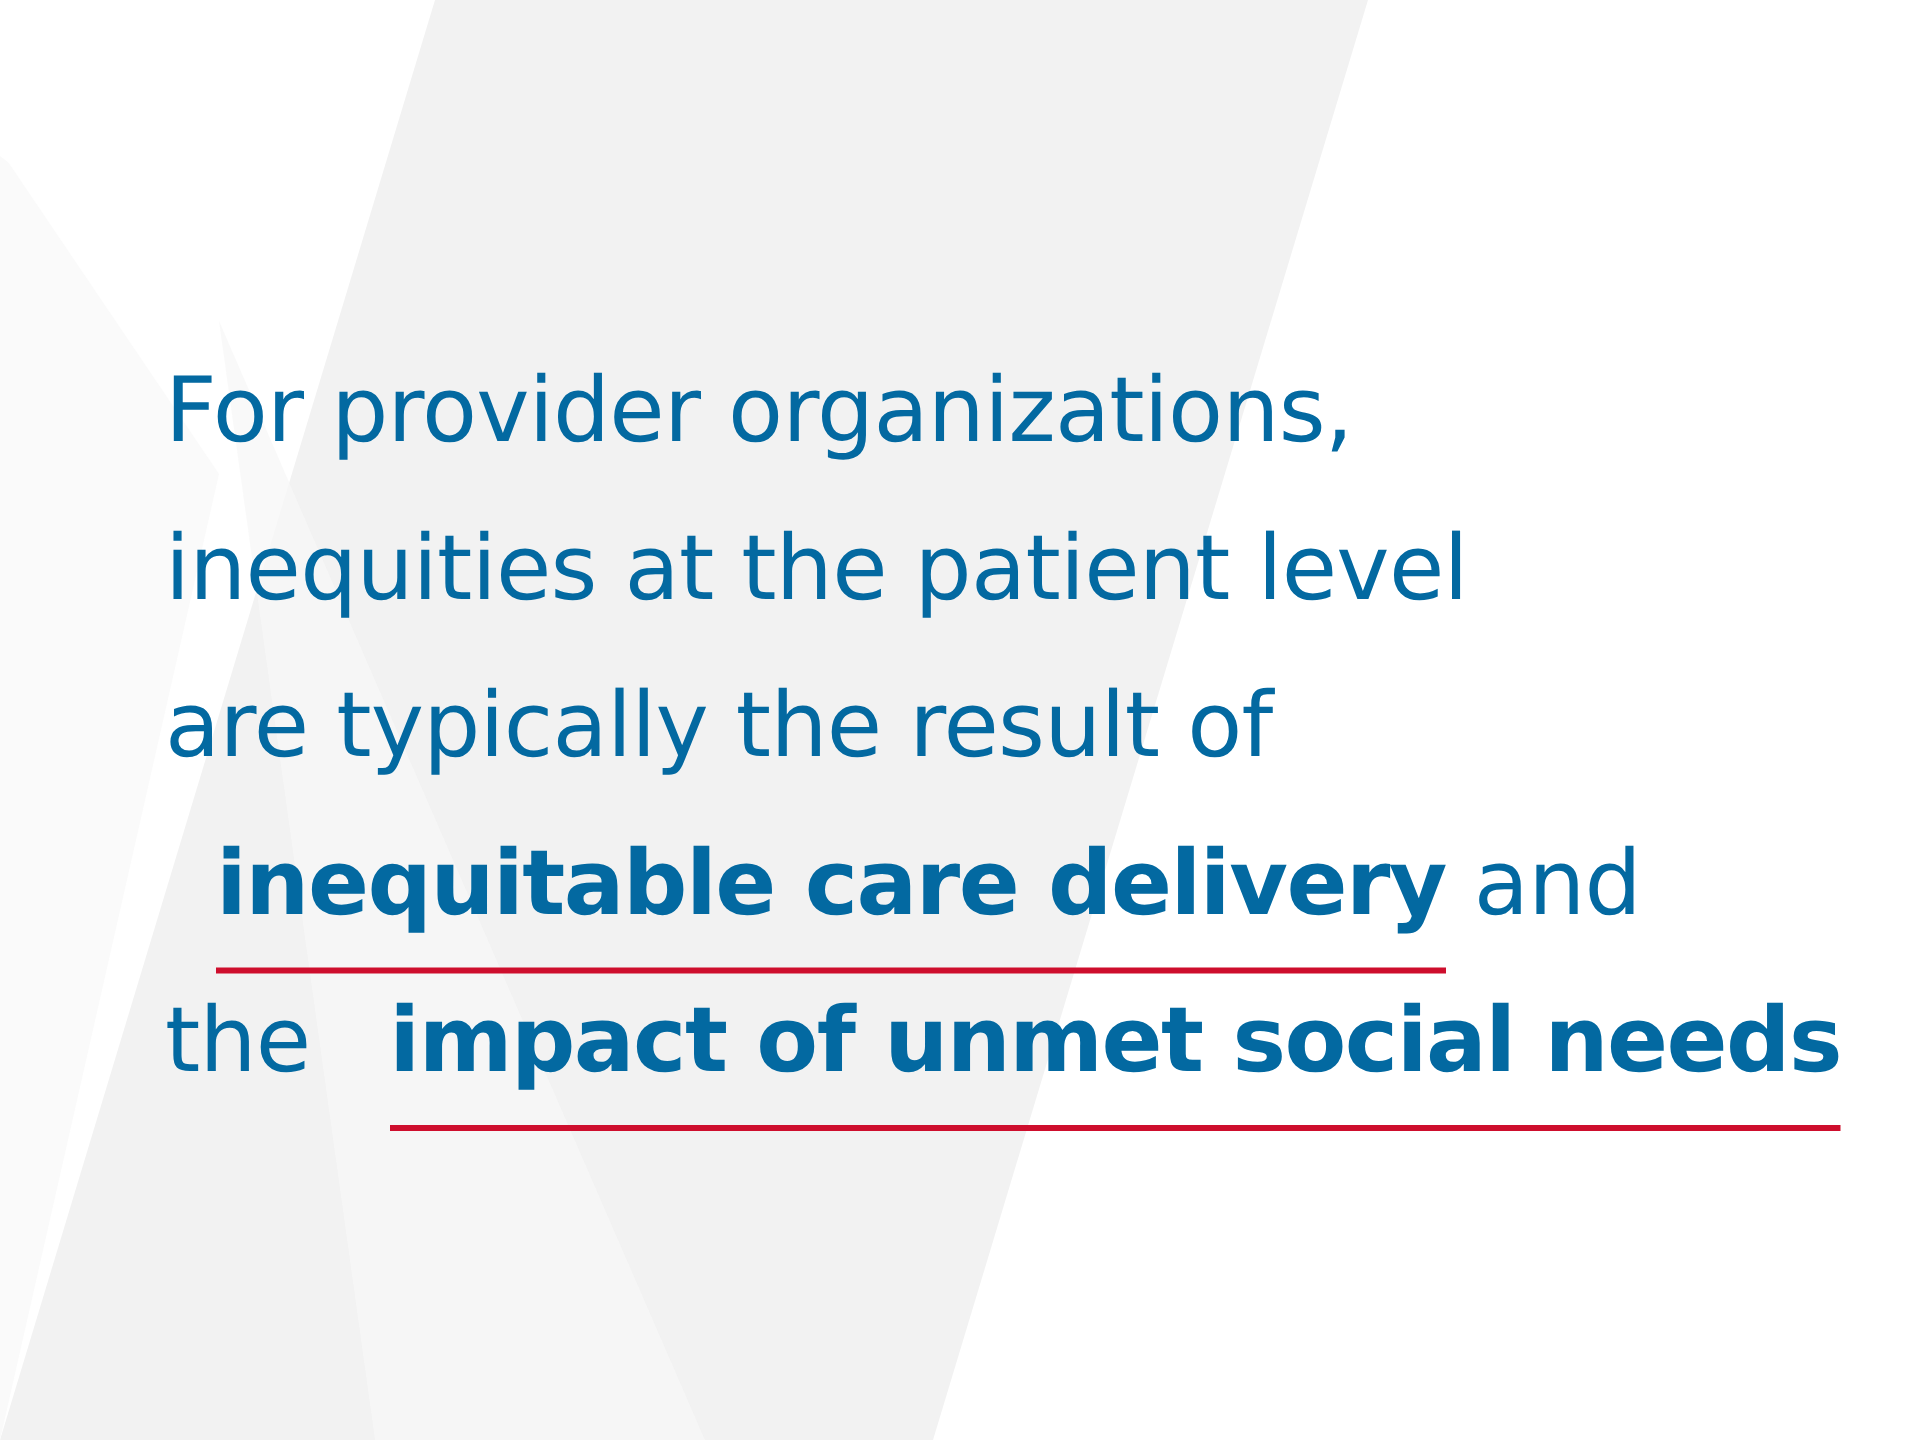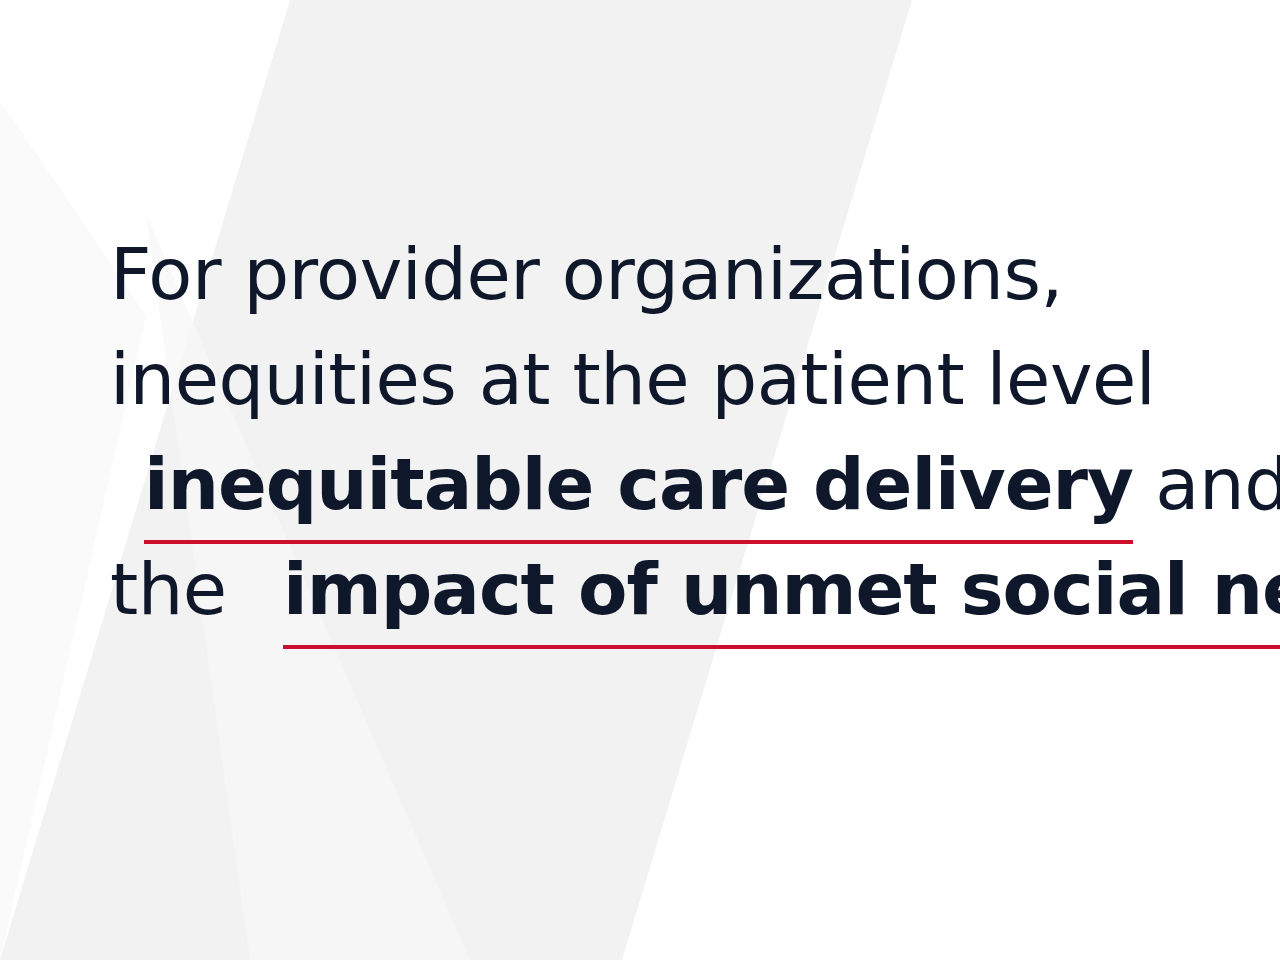--- a/index.html
+++ b/index.html
@@ -35,24 +35,24 @@
   
   .text-block {
     position: absolute;
     left: 110px;
     top: 222px;
     width: 1110px;
   }
 
   .line {
     font-family: "DejaVu Sans", sans-serif;
-    font-size: 72px;
+    font-size: 60px;
     line-height: 105px;
     letter-spacing: -0.5px;
-    color: #0f172a;
+    color: #0369a1;
     font-weight: 400;
     white-space: nowrap;
   }
 
   .line .light {
     font-weight: 400;
   }
 
   .line .strong {
     font-weight: 700;
@@ -97,20 +97,23 @@
   <div class="text-block">
 
     <div class="line l1">
       <span class="light">For provider organizations,</span>
     </div>
 
     <div class="line l2">
       <span class="light">inequities at the patient level</span>
     </div>
 
+    <div class="line l3">
+      <span class="light">are typically the result of</span>
+    </div>
 
     <div class="line l4">
       <span class="strong underlined">inequitable care delivery</span><span class="light"> and</span>
     </div>
 
     <div class="line l5">
       <span class="light">the </span><span class="strong underlined">impact of unmet social needs</span>
     </div>
 
   </div>

